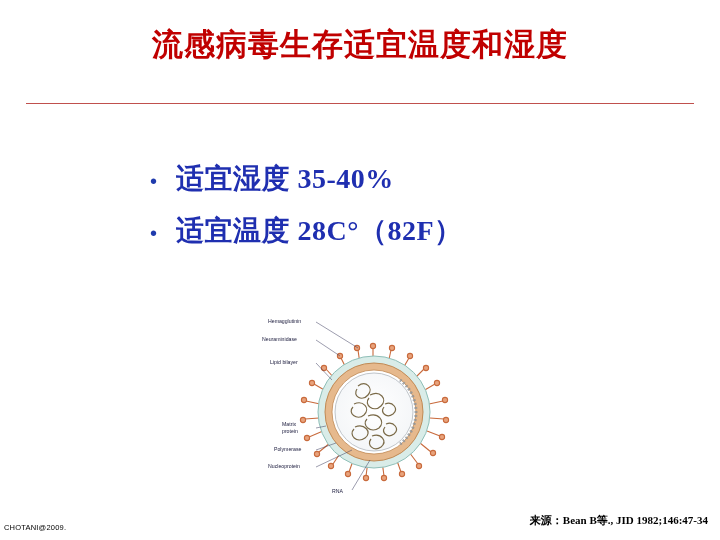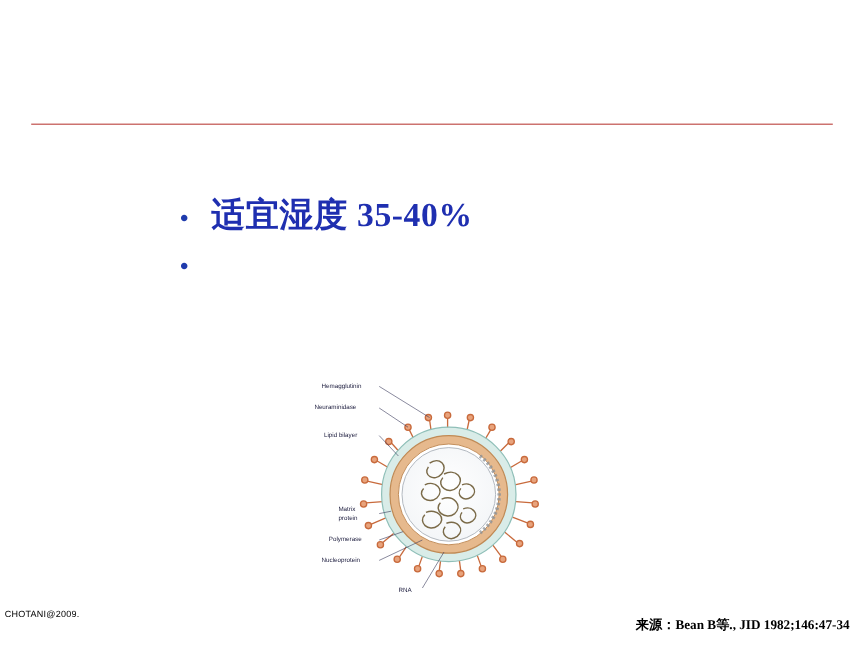--- a/index.html
+++ b/index.html
@@ -76,21 +76,21 @@
     top: 300px;
     width: 260px;
     height: 205px;
   }
   .diagram svg {
     display: block;
   }
   .credit {
     position: absolute;
     left: 4px;
-    bottom: 24px;
+    bottom: 8px;
     font-size: 7.5px;
     font-family: "Liberation Sans", sans-serif;
     color: #000000;
     letter-spacing: 0.2px;
   }
   .source {
     position: absolute;
     right: 12px;
     bottom: 12px;
     font-size: 11px;
@@ -103,29 +103,31 @@
     font-family: "Liberation Sans", sans-serif;
     font-size: 5.2px;
     fill: #1a1a3c;
   }
 </style>
 </head>
 <body>
 
 <div class="slide">
 
+  <div class="slide-title">流感病毒生存适宜温度和湿度</div>
   <div class="title-rule"></div>
 
   <div class="bullets">
     <div class="bullet-row">
       <span class="bullet-mark">•</span>
       <span class="bullet-text">适宜湿度  35-40%</span>
     </div>
     <div class="bullet-row">
       <span class="bullet-mark">•</span>
+      <span class="bullet-text">适宜温度  28C°（82F）</span>
     </div>
   </div>
 
   <div class="diagram">
     <svg width="260" height="205" viewBox="0 0 260 205" xmlns="http://www.w3.org/2000/svg">
       <defs>
         <radialGradient id="core" cx="50%" cy="45%" r="55%">
           <stop offset="0%" stop-color="#ffffff"></stop>
           <stop offset="100%" stop-color="#f4f6f8"></stop>
         </radialGradient>

